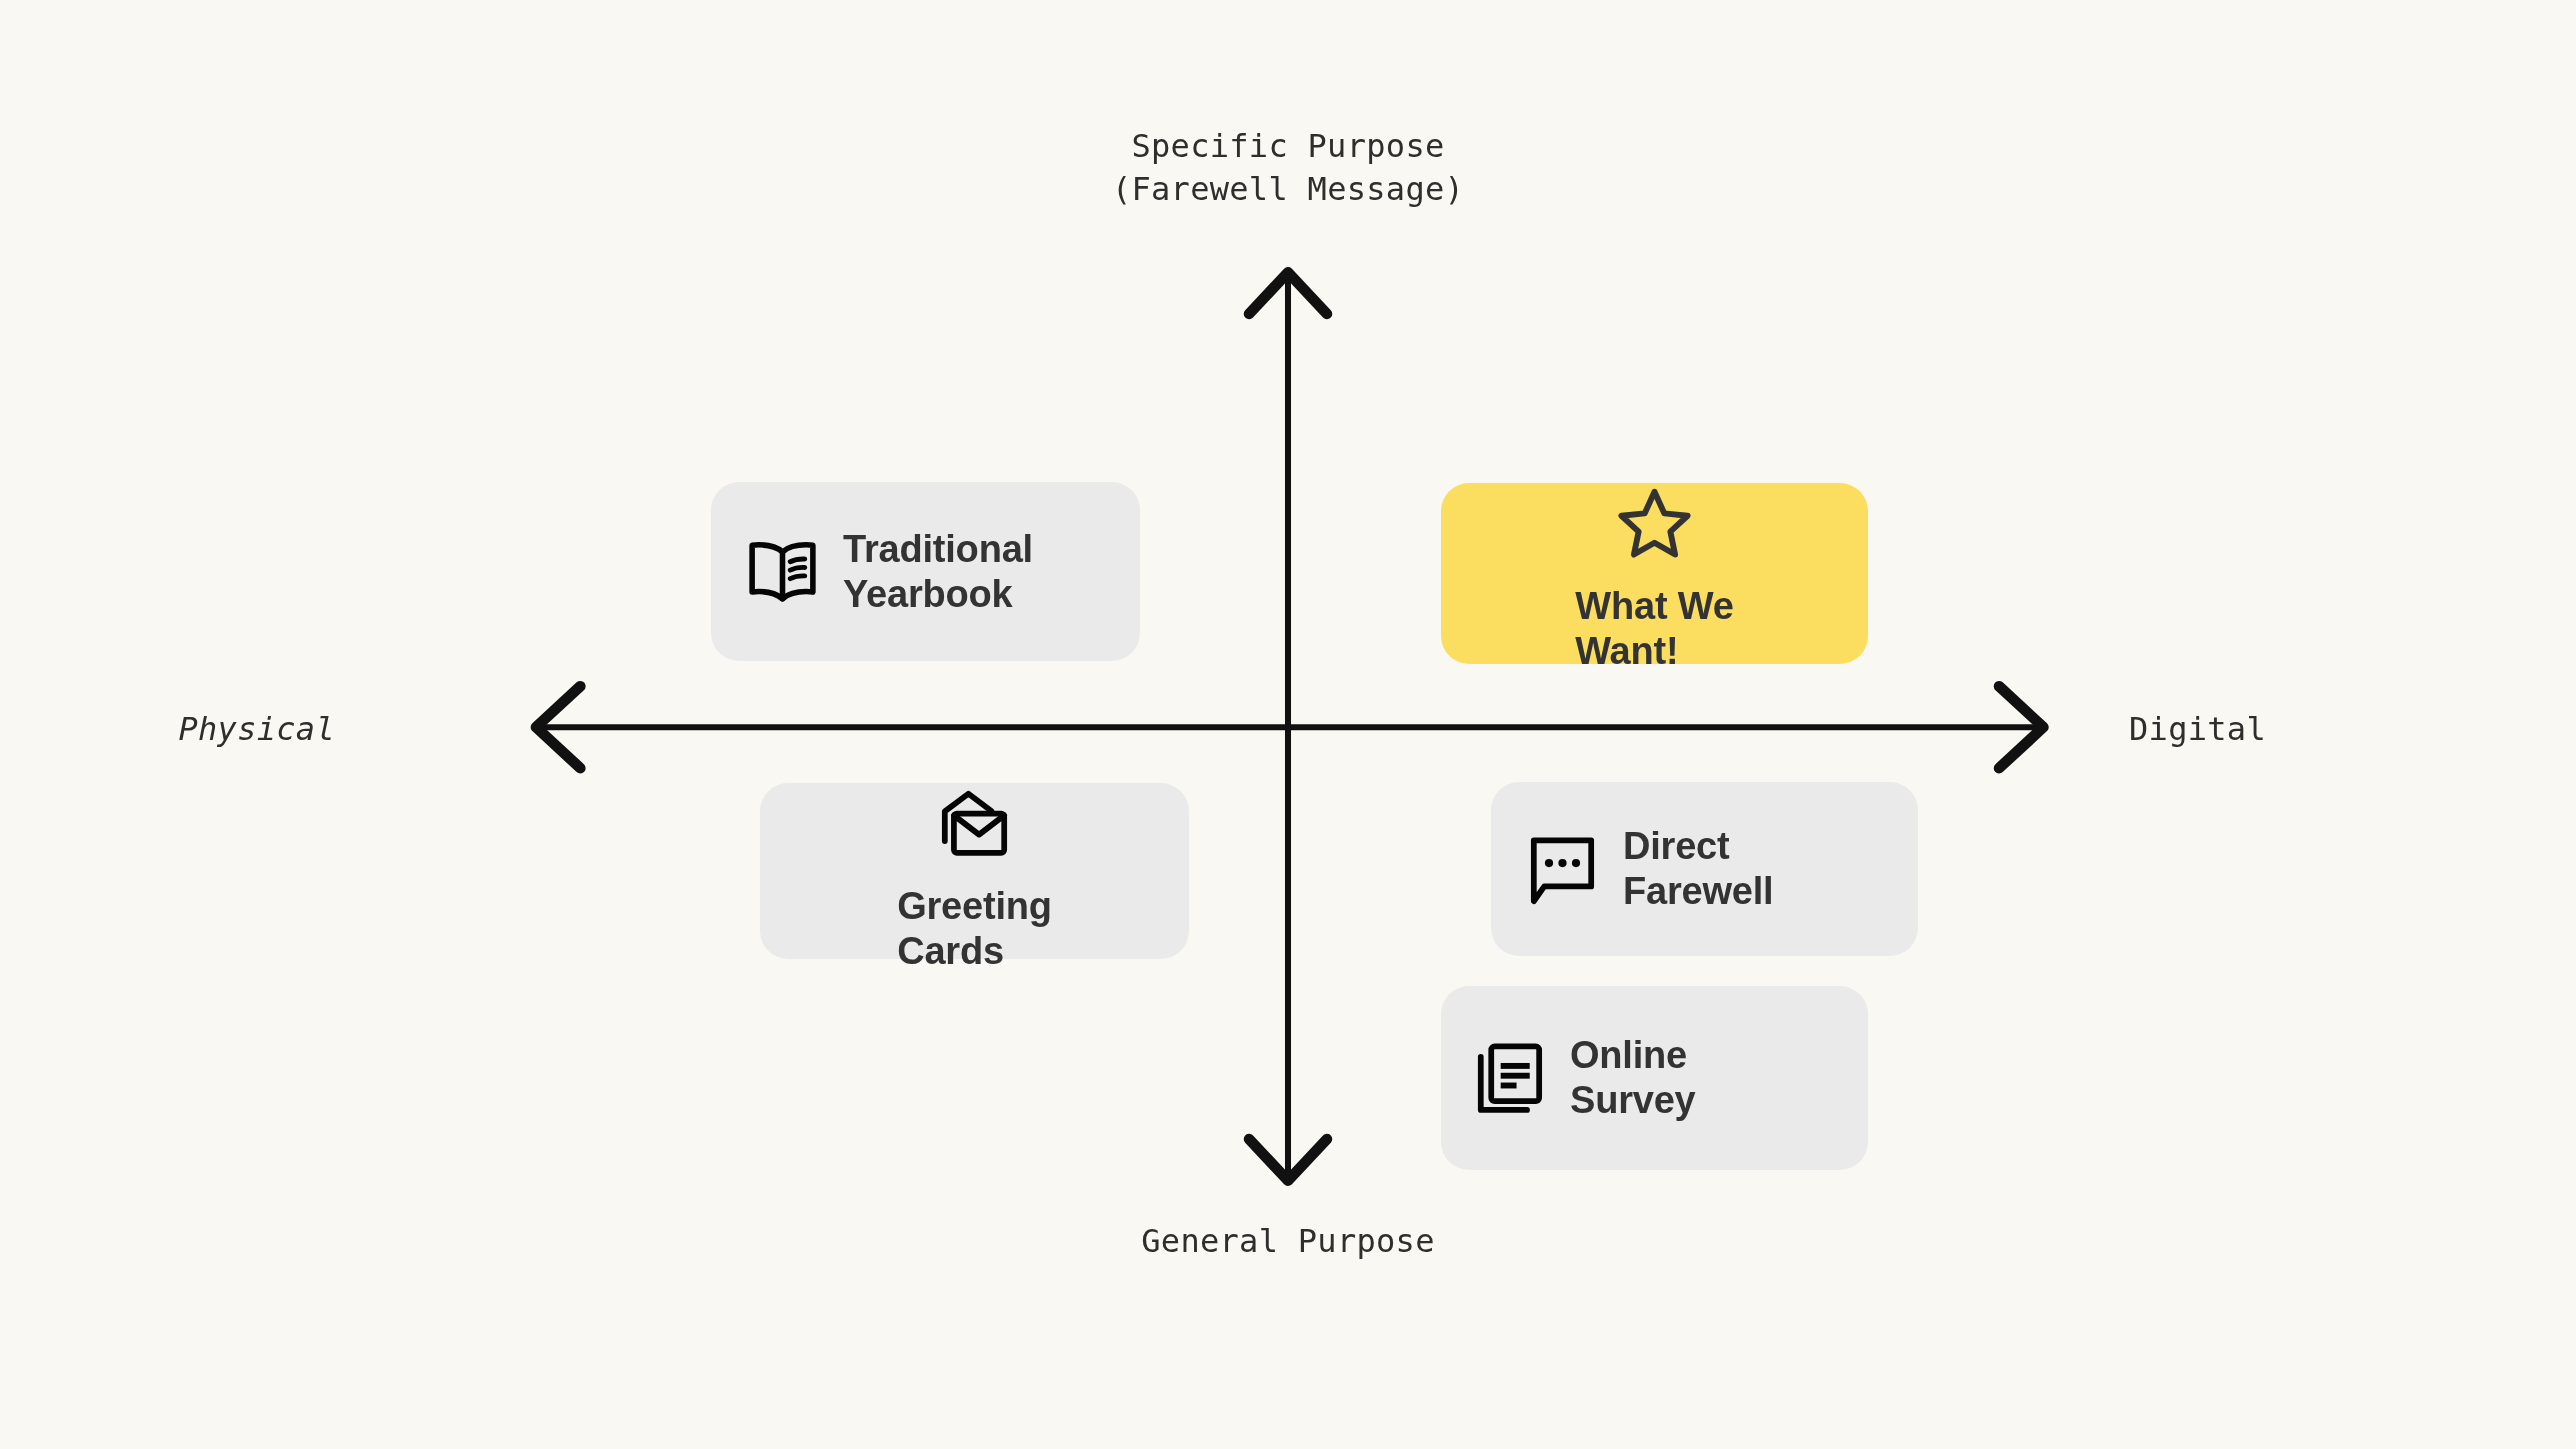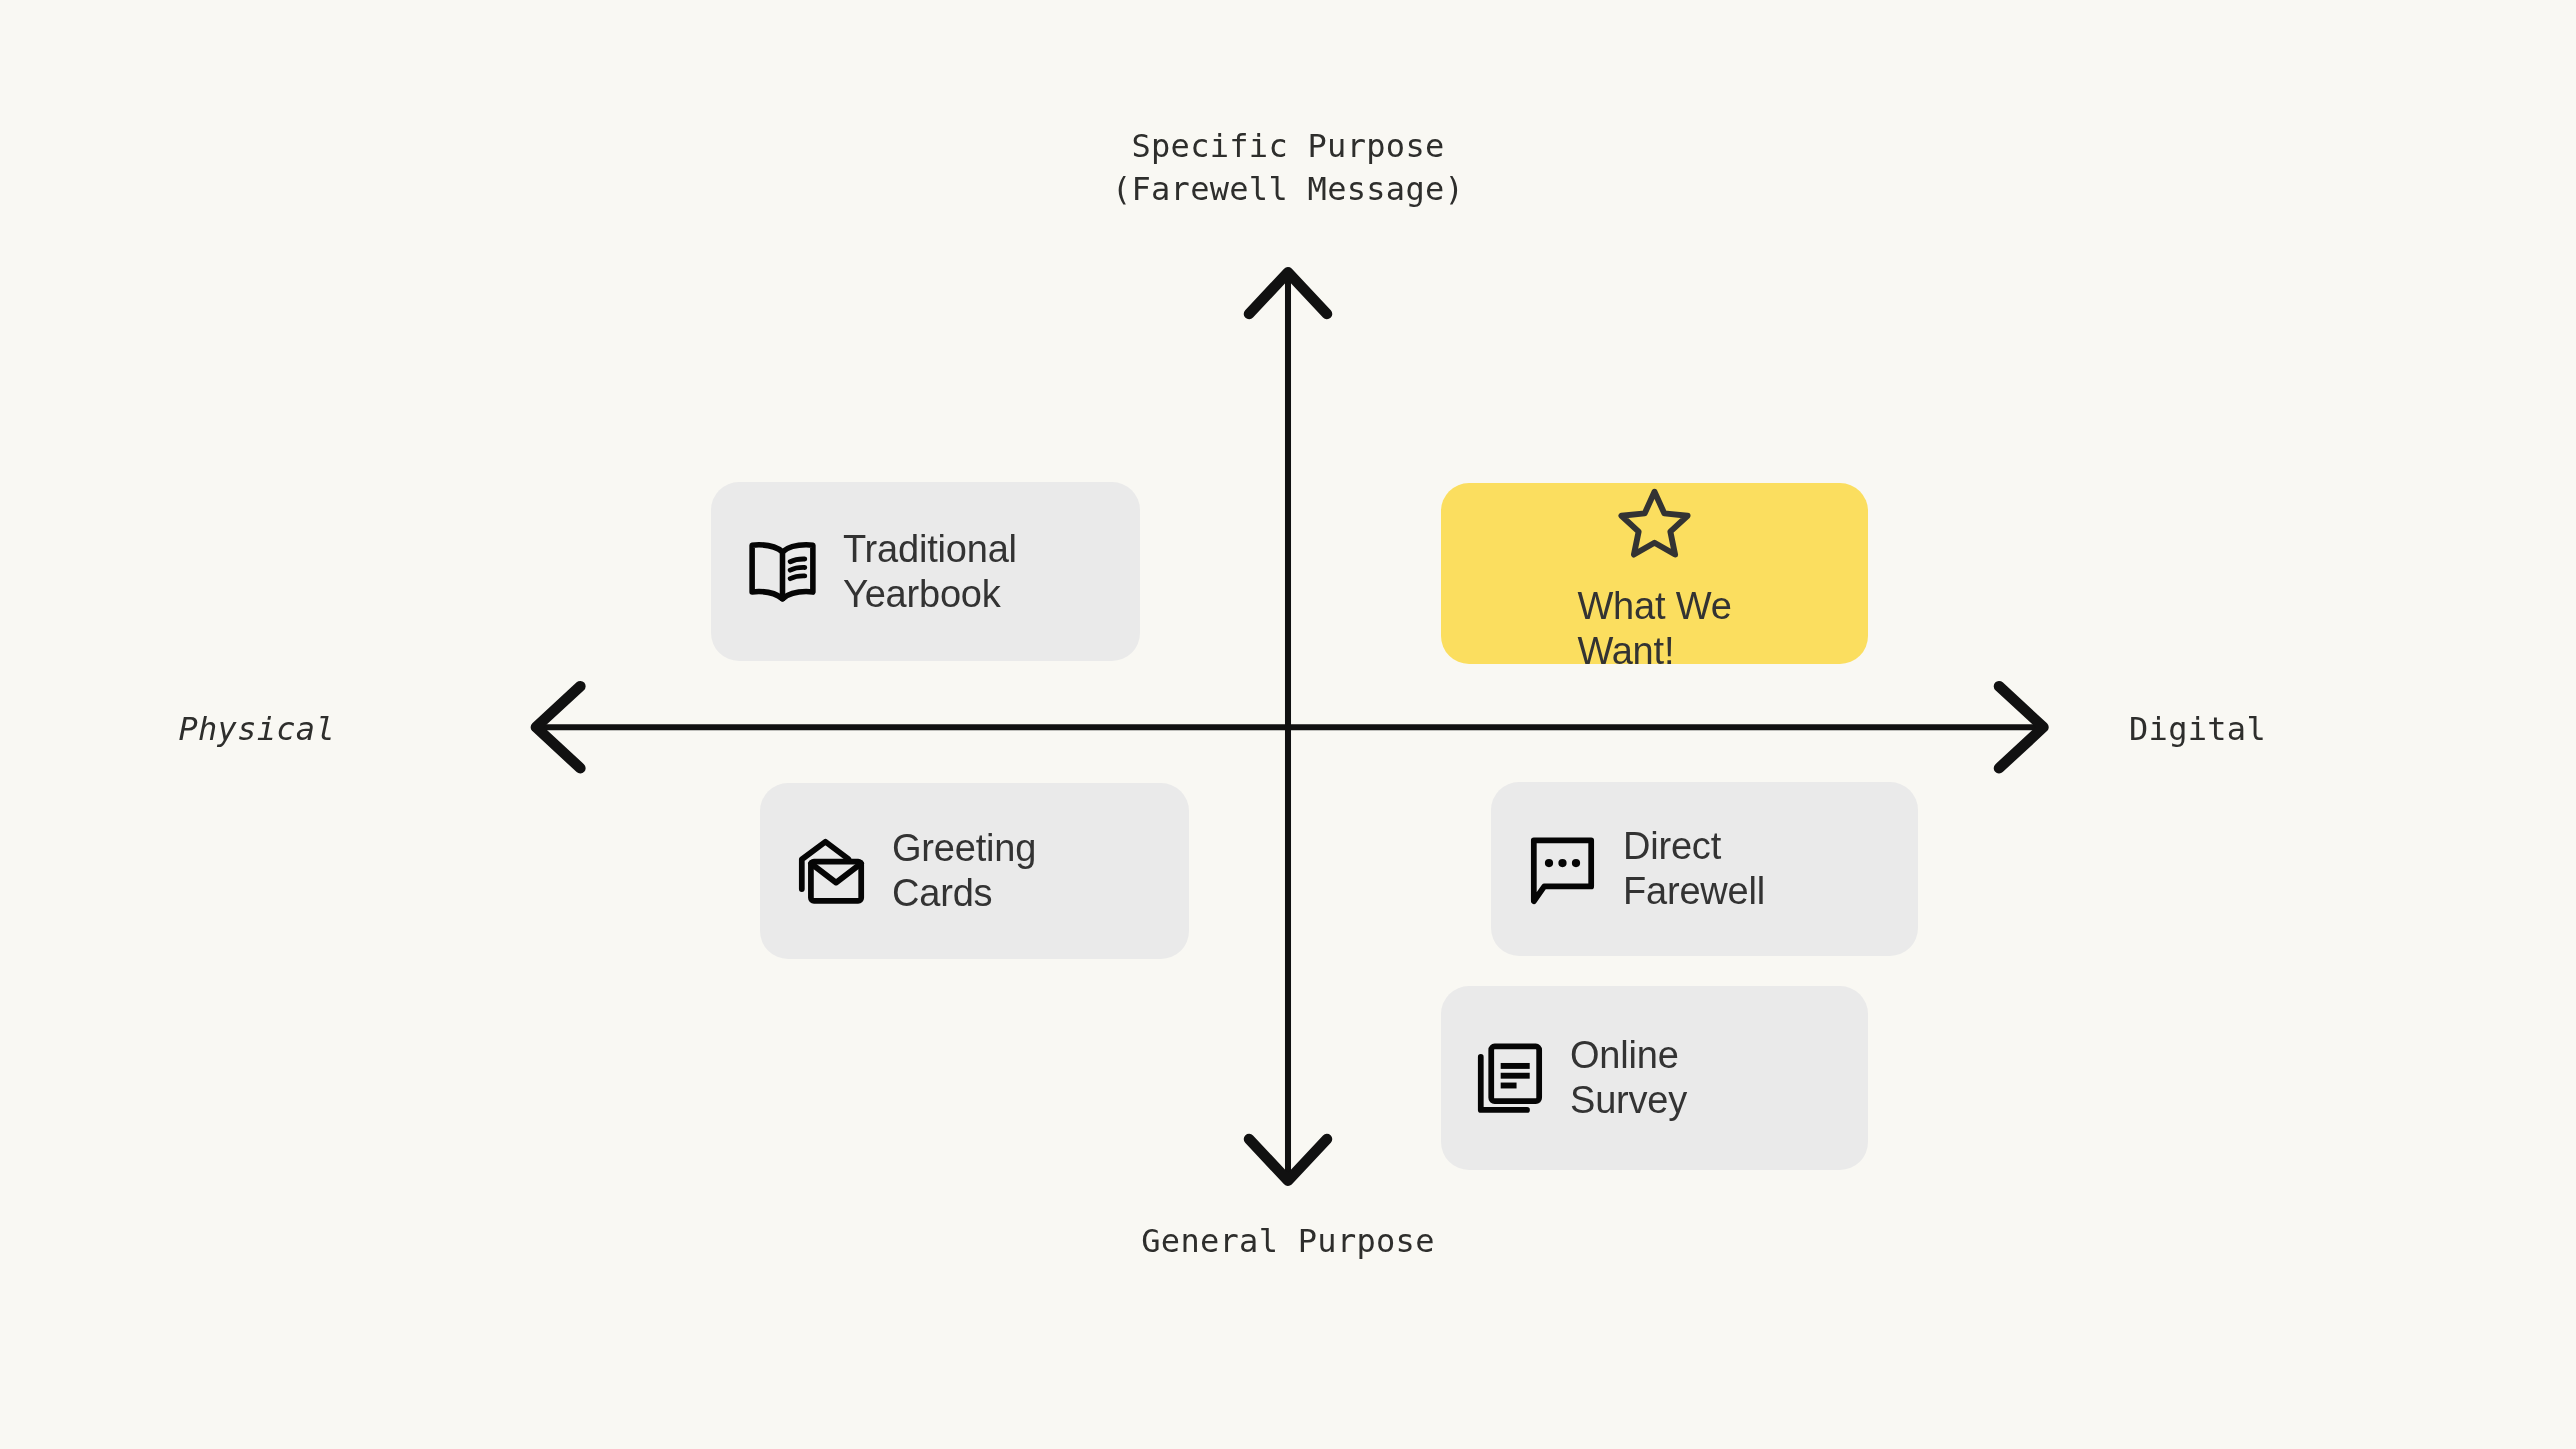--- a/index.html
+++ b/index.html
@@ -78,31 +78,31 @@
   }
   .card-icon {
     flex: 0 0 auto;
     width: 81px;
     height: 81px;
     display: block;
   }
   .card-label {
     font-family: "Liberation Sans", sans-serif;
     font-size: 38px;
-    font-weight: 400;
+    font-weight: 700;
     color: #333333;
     line-height: 1.18;
     white-space: pre-line;
     letter-spacing: -0.2px;
   }
 
   
   #card-yearbook { left: 711px; top: 482px;  width: 429px;  height: 179px; }
   #card-want     { left: 1441px; top: 483px;  width: 427px;  height: 181px; flex-direction: column; }
-  #card-greeting { left: 760px; top: 783px; width: 429px;  height: 176px; }
+  #card-greeting { left: 760px; top: 783px; width: 429px;  height: 176px; flex-direction: column; }
   #card-dm       { left: 1491px; top: 782px; width: 427px;  height: 174px; }
   #card-survey   { left: 1441px; top: 986px; width: 427px;  height: 184px; gap: 17px; }
 </style>
 </head>
 <body>
 
 <div id="stage">
 
   <svg class="axis-svg" viewBox="0 0 3840 2160" xmlns="http://www.w3.org/2000/svg">
 

